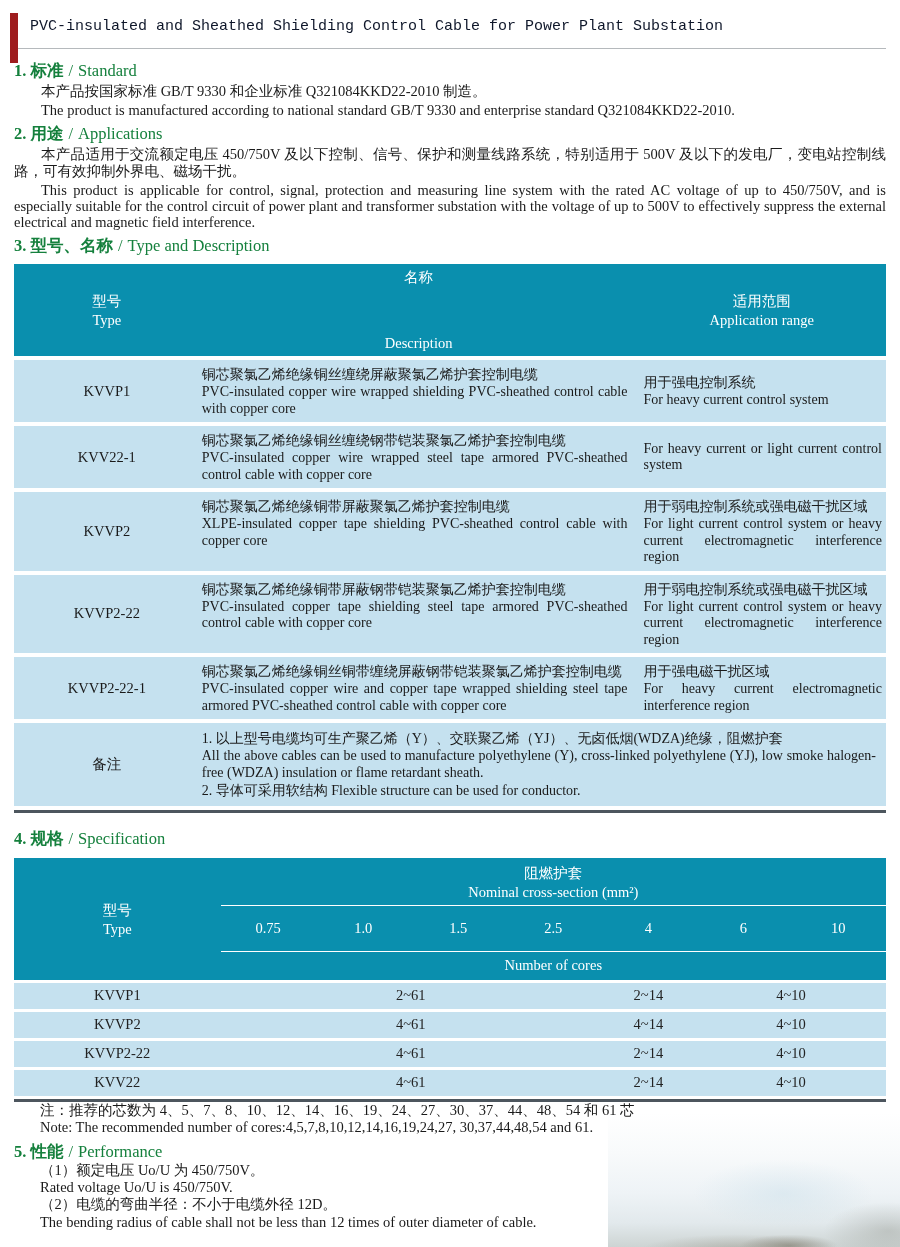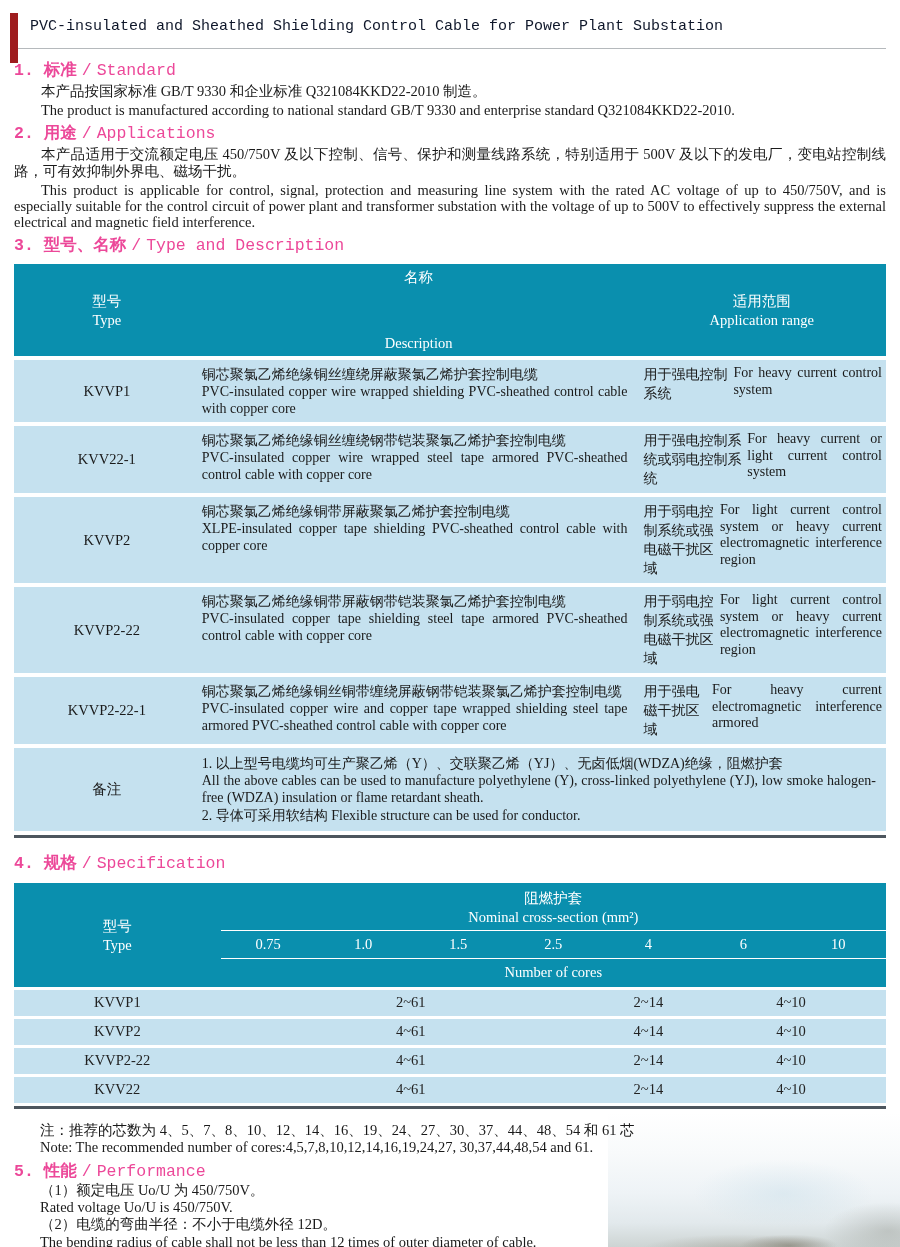--- a/index.html
+++ b/index.html
@@ -11,65 +11,65 @@
   .content { padding:0 14px; position:relative; z-index:2; }
 
   
   .page-header { position:relative; padding-top:13px; padding-left:16px; }
   .accent-bar { position:absolute; left:-4px; top:13px; width:8px; height:50px; background:#9e1c1e; }
   .title-zh { font-family:"Liberation Sans", sans-serif; font-weight:bold; font-size:26px; line-height:32px; color:#1095b8; letter-spacing:1px; }
   .title-en { font-family:Liberation Mono, monospace; font-size:15px; line-height:24px; color:#0f172a; margin-top:2px; }
   .title-divider { border-bottom:1px solid #b5b9bc; margin-top:9px; }
 
   
-  .sec-h { font-family:Liberation Mono, monospace; font-size:16.5px; line-height:20px; color:#ec4899; margin-top:6px; }
+  .sec-h { font-family:Liberation Serif, serif; font-size:16.5px; line-height:20px; color:#15803d; margin-top:6px; }
   .sec-h .num-zh { font-weight:bold; }
   .sec-h .sep { margin:0 5px; font-weight:normal; }
   .sec-h.first { margin-top:12px; }
   .body-p { font-size:14.5px; line-height:17px; text-align:justify; text-indent:27px; margin-top:2px; }
   .body-p.en { line-height:16px; }
 
   
   .tbl1 { margin-top:8px; }
   .tbl1-head { display:flex; background:#0a8fae; color:#ffffff; text-align:center; padding:3px 0 4px; }
   .tbl1-head .hc { display:flex; flex-direction:column; justify-content:center; }
   .hc-zh { font-size:14.5px; line-height:20px; }
   .hc-en { font-size:14.5px; line-height:18px; }
   .c-type { width:21.3%; }
   .c-desc { width:50.2%;gap:47px; }
   .c-range { width:28.5%; }
   .tbl1 .row { display:flex; background:#c5e1ef; margin-top:4px; }
   .cell-type { width:21.3%; display:flex; align-items:center; justify-content:center; font-size:14.5px; }
   .cell-desc { width:50.2%; padding:5px 10px 5px 2px; }
-  .cell-range { width:28.5%; padding:5px 4px 5px 6px; display:flex; flex-direction:row; justify-content:center; }
+  .cell-range { width:28.5%; padding:5px 4px 5px 6px; display:flex; flex-direction:column; justify-content:center; }
   .zh-line { font-size:14px; line-height:19px; }
   .en-line { font-size:14px; line-height:16.5px; text-align:justify; }
   .note-content { width:78.7%; padding:6px 10px 6px 2px; }
   .tbl1-bottom { border-bottom:3px solid #4d565e; margin-top:4px; }
 
   
   .tbl2 { margin-top:9px; }
   .tbl2-head { display:flex; background:#0a8fae; color:#ffffff; text-align:center; }
   .t2-type { width:23.7%; display:flex; flex-direction:column; justify-content:center; }
   .t2-right { width:76.3%; }
   .t2-band1 { padding:5px 0 4px; }
-  .t2-band2 { display:flex; border-top:1.5px solid #ffffff; border-bottom:1.5px solid #ffffff; padding:5px 0;align-items:flex-end; }
+  .t2-band2 { display:flex; border-top:1.5px solid #ffffff; border-bottom:1.5px solid #ffffff; padding:14px 0;align-items:flex-end; }
   .t2-band2 .sz { width:14.2857%; font-size:14.5px; text-align:center; }
   .t2-band3 { padding:4px 0 6px; }
   .tbl2 .srow { display:flex; background:#c5e1ef; margin-top:3px; text-align:center; font-size:14.5px; color:#222; }
   .srow > div { padding:4px 0 5px; }
   .sv-type { width:23.7%; }
   .sv-1 { width:43.6%; }
   .sv-2 { width:10.9%; }
   .sv-3 { width:21.8%; }
   .tbl2-bottom { border-bottom:3px solid #4d565e; margin-top:3px; }
 
   
   .note-line { font-size:14.5px; line-height:17px; padding-left:26px; }
-  .note-line.first { margin-top:13px; }
+  .note-line.first { }
   .perf-line { font-size:14.5px; line-height:17.2px; padding-left:26px; }
 
   
   .product-photo {
     position:absolute; left:608px; top:1113px; width:292px; height:134px; z-index:1;
     background:
       radial-gradient(70px 16px at 62% 99%, rgba(110,104,88,0.50), rgba(110,104,88,0) 70%),
       radial-gradient(140px 22px at 45% 102%, rgba(140,134,118,0.40), rgba(140,134,118,0) 70%),
       radial-gradient(90px 40px at 96% 88%, rgba(145,148,140,0.38), rgba(145,148,140,0) 72%),
       radial-gradient(120px 45px at 60% 60%, rgba(200,222,233,0.45), rgba(200,222,233,0) 75%),
@@ -133,21 +133,20 @@
       </div>
     </div>
 
     <div class="row">
       <div class="cell-type">KVV22-1</div>
       <div class="cell-desc">
         <div class="zh-line">铜芯聚氯乙烯绝缘铜丝缠绕钢带铠装聚氯乙烯护套控制电缆</div>
         <div class="en-line">PVC-insulated copper wire wrapped steel tape armored PVC-sheathed control cable with copper core</div>
       </div>
       <div class="cell-range">
-        <div class="zh-line">用于强电控制系统或弱电控制系统</div>
         <div class="en-line">For heavy current or light current control system</div>
       </div>
     </div>
 
     <div class="row">
       <div class="cell-type">KVVP2</div>
       <div class="cell-desc">
         <div class="zh-line">铜芯聚氯乙烯绝缘铜带屏蔽聚氯乙烯护套控制电缆</div>
         <div class="en-line">XLPE-insulated copper tape shielding PVC-sheathed control cable with copper core</div>
       </div>
@@ -170,21 +169,21 @@
     </div>
 
     <div class="row">
       <div class="cell-type">KVVP2-22-1</div>
       <div class="cell-desc">
         <div class="zh-line">铜芯聚氯乙烯绝缘铜丝铜带缠绕屏蔽钢带铠装聚氯乙烯护套控制电缆</div>
         <div class="en-line">PVC-insulated copper wire and copper tape wrapped shielding steel tape armored PVC-sheathed control cable with copper core</div>
       </div>
       <div class="cell-range">
         <div class="zh-line">用于强电磁干扰区域</div>
-        <div class="en-line">For heavy current electromagnetic interference armored</div>
+        <div class="en-line">For heavy current electromagnetic interference region</div>
       </div>
     </div>
 
     <div class="row">
       <div class="cell-type">备注</div>
       <div class="note-content">
         <div class="zh-line">1. 以上型号电缆均可生产聚乙烯（Y）、交联聚乙烯（YJ）、无卤低烟(WDZA)绝缘，阻燃护套</div>
         <div class="en-line">All the above cables can be used to manufacture polyethylene (Y), cross-linked polyethylene (YJ), low smoke halogen-free (WDZA) insulation or flame retardant sheath.</div>
         <div class="zh-line">2. 导体可采用软结构 Flexible structure can be used for conductor.</div>
       </div>

